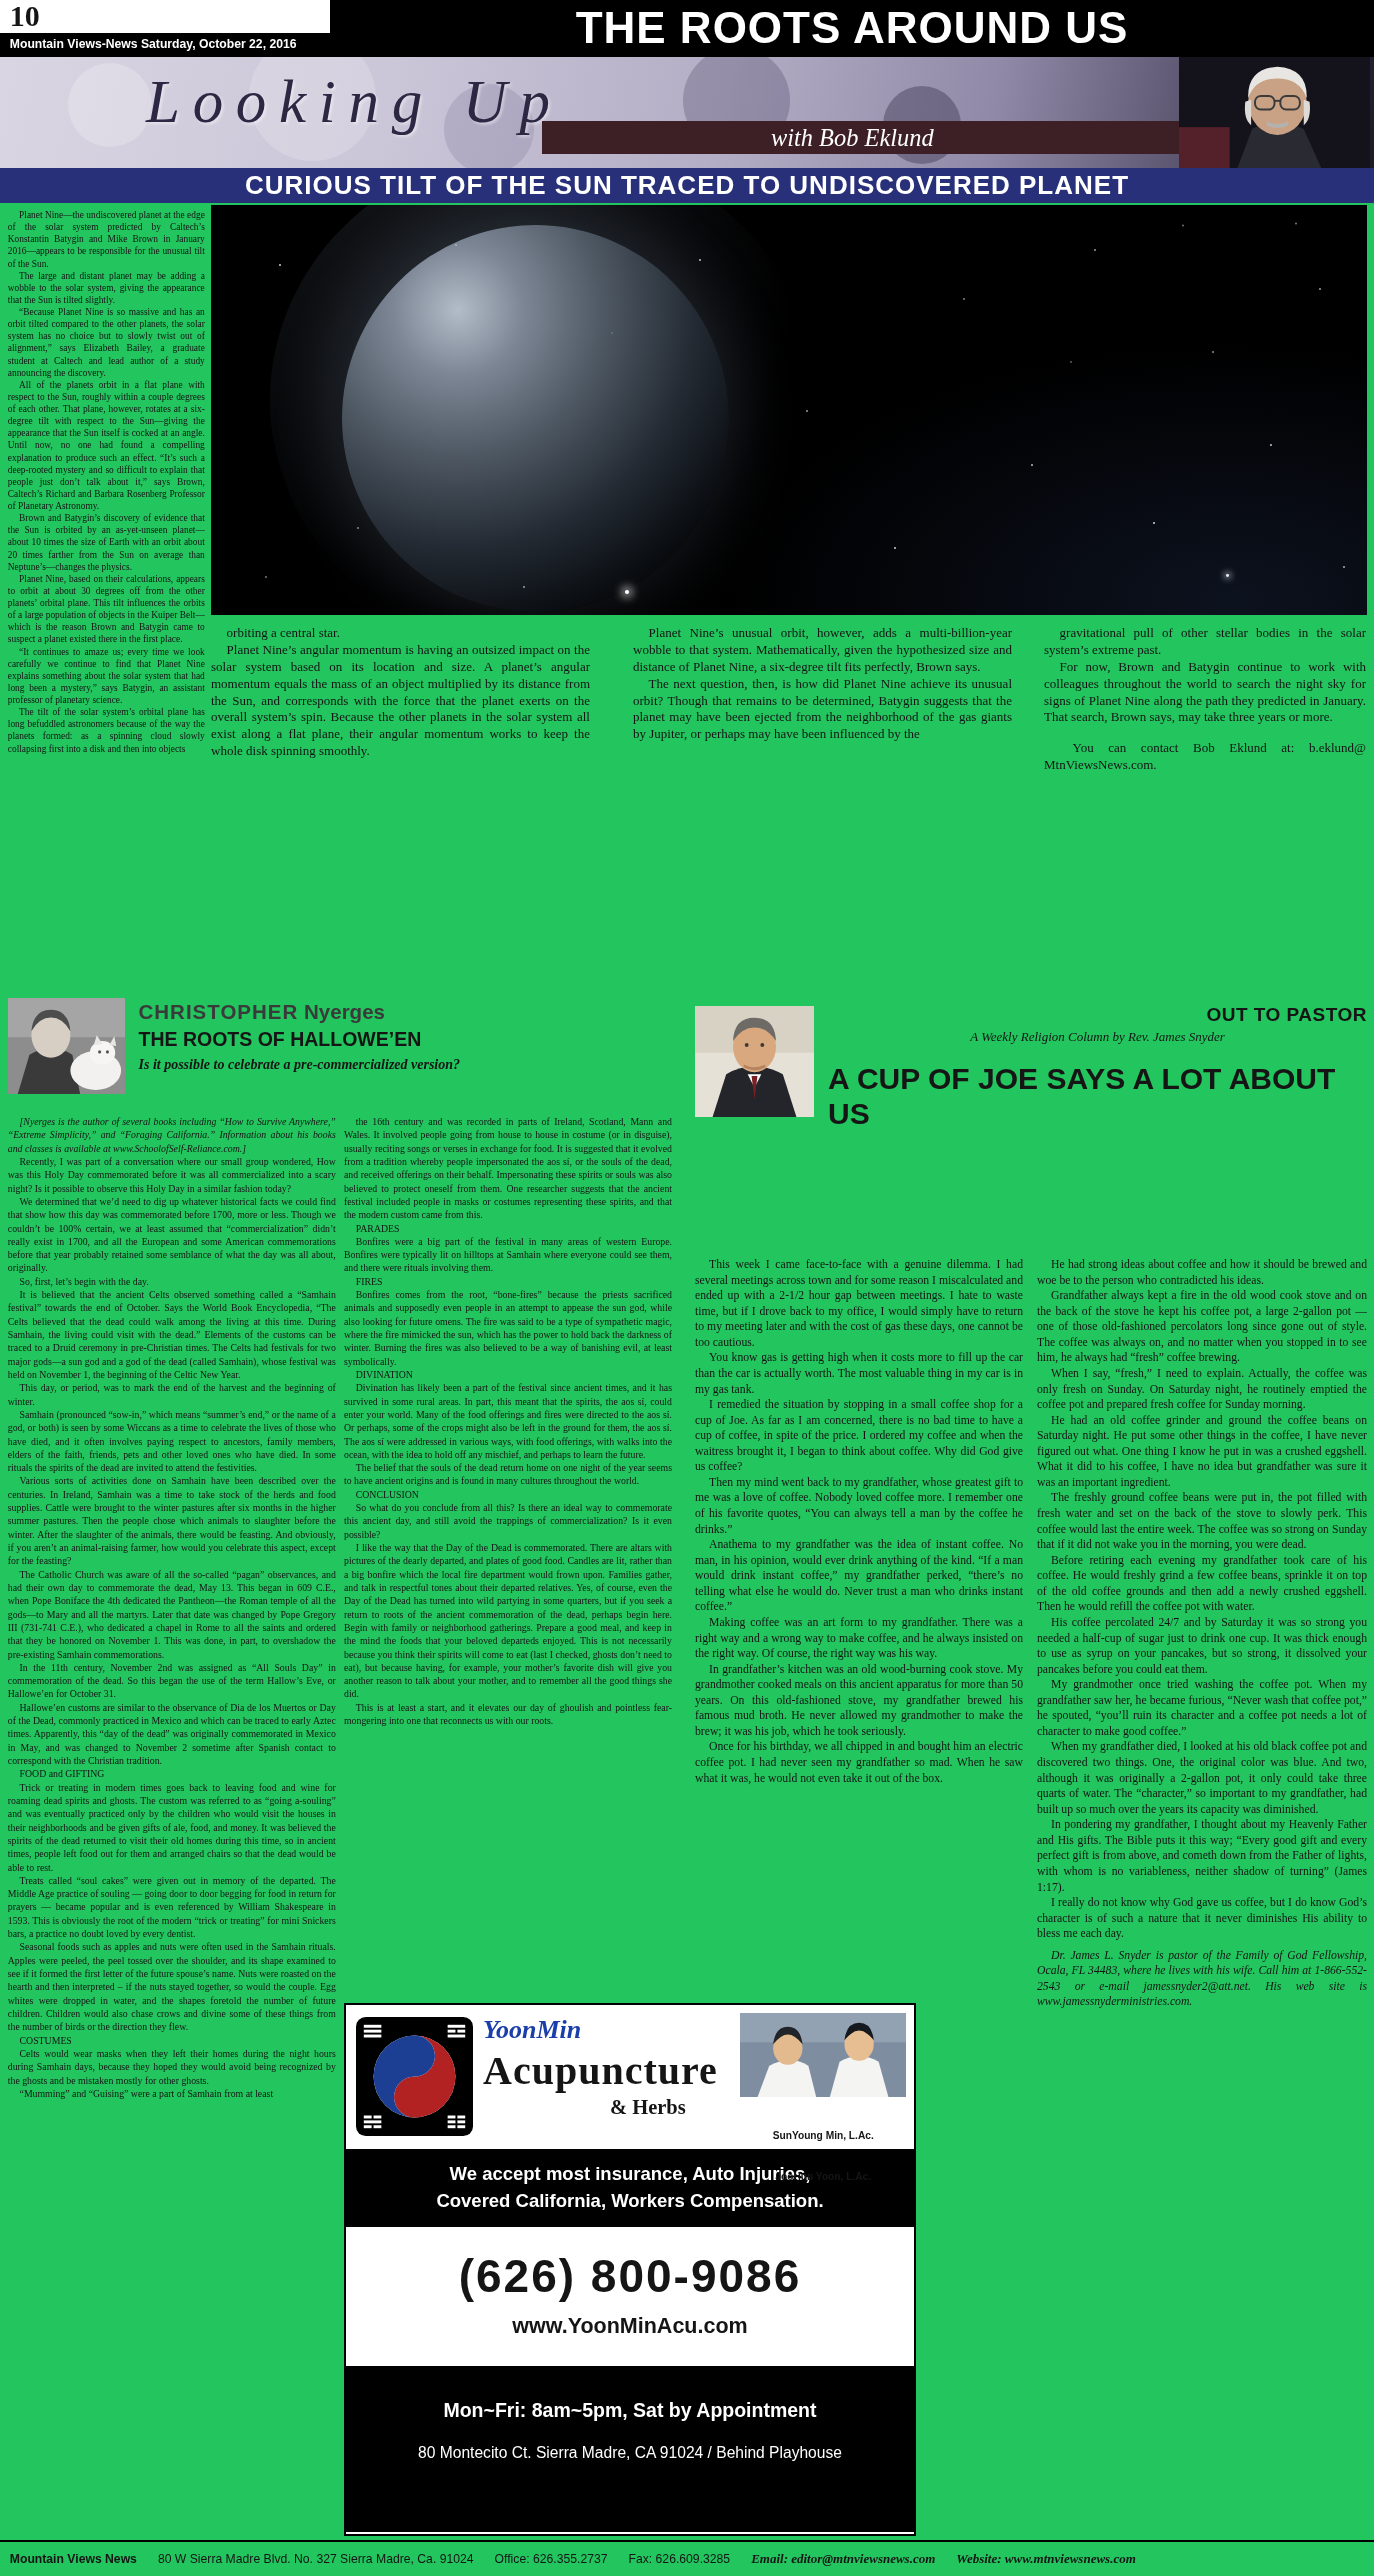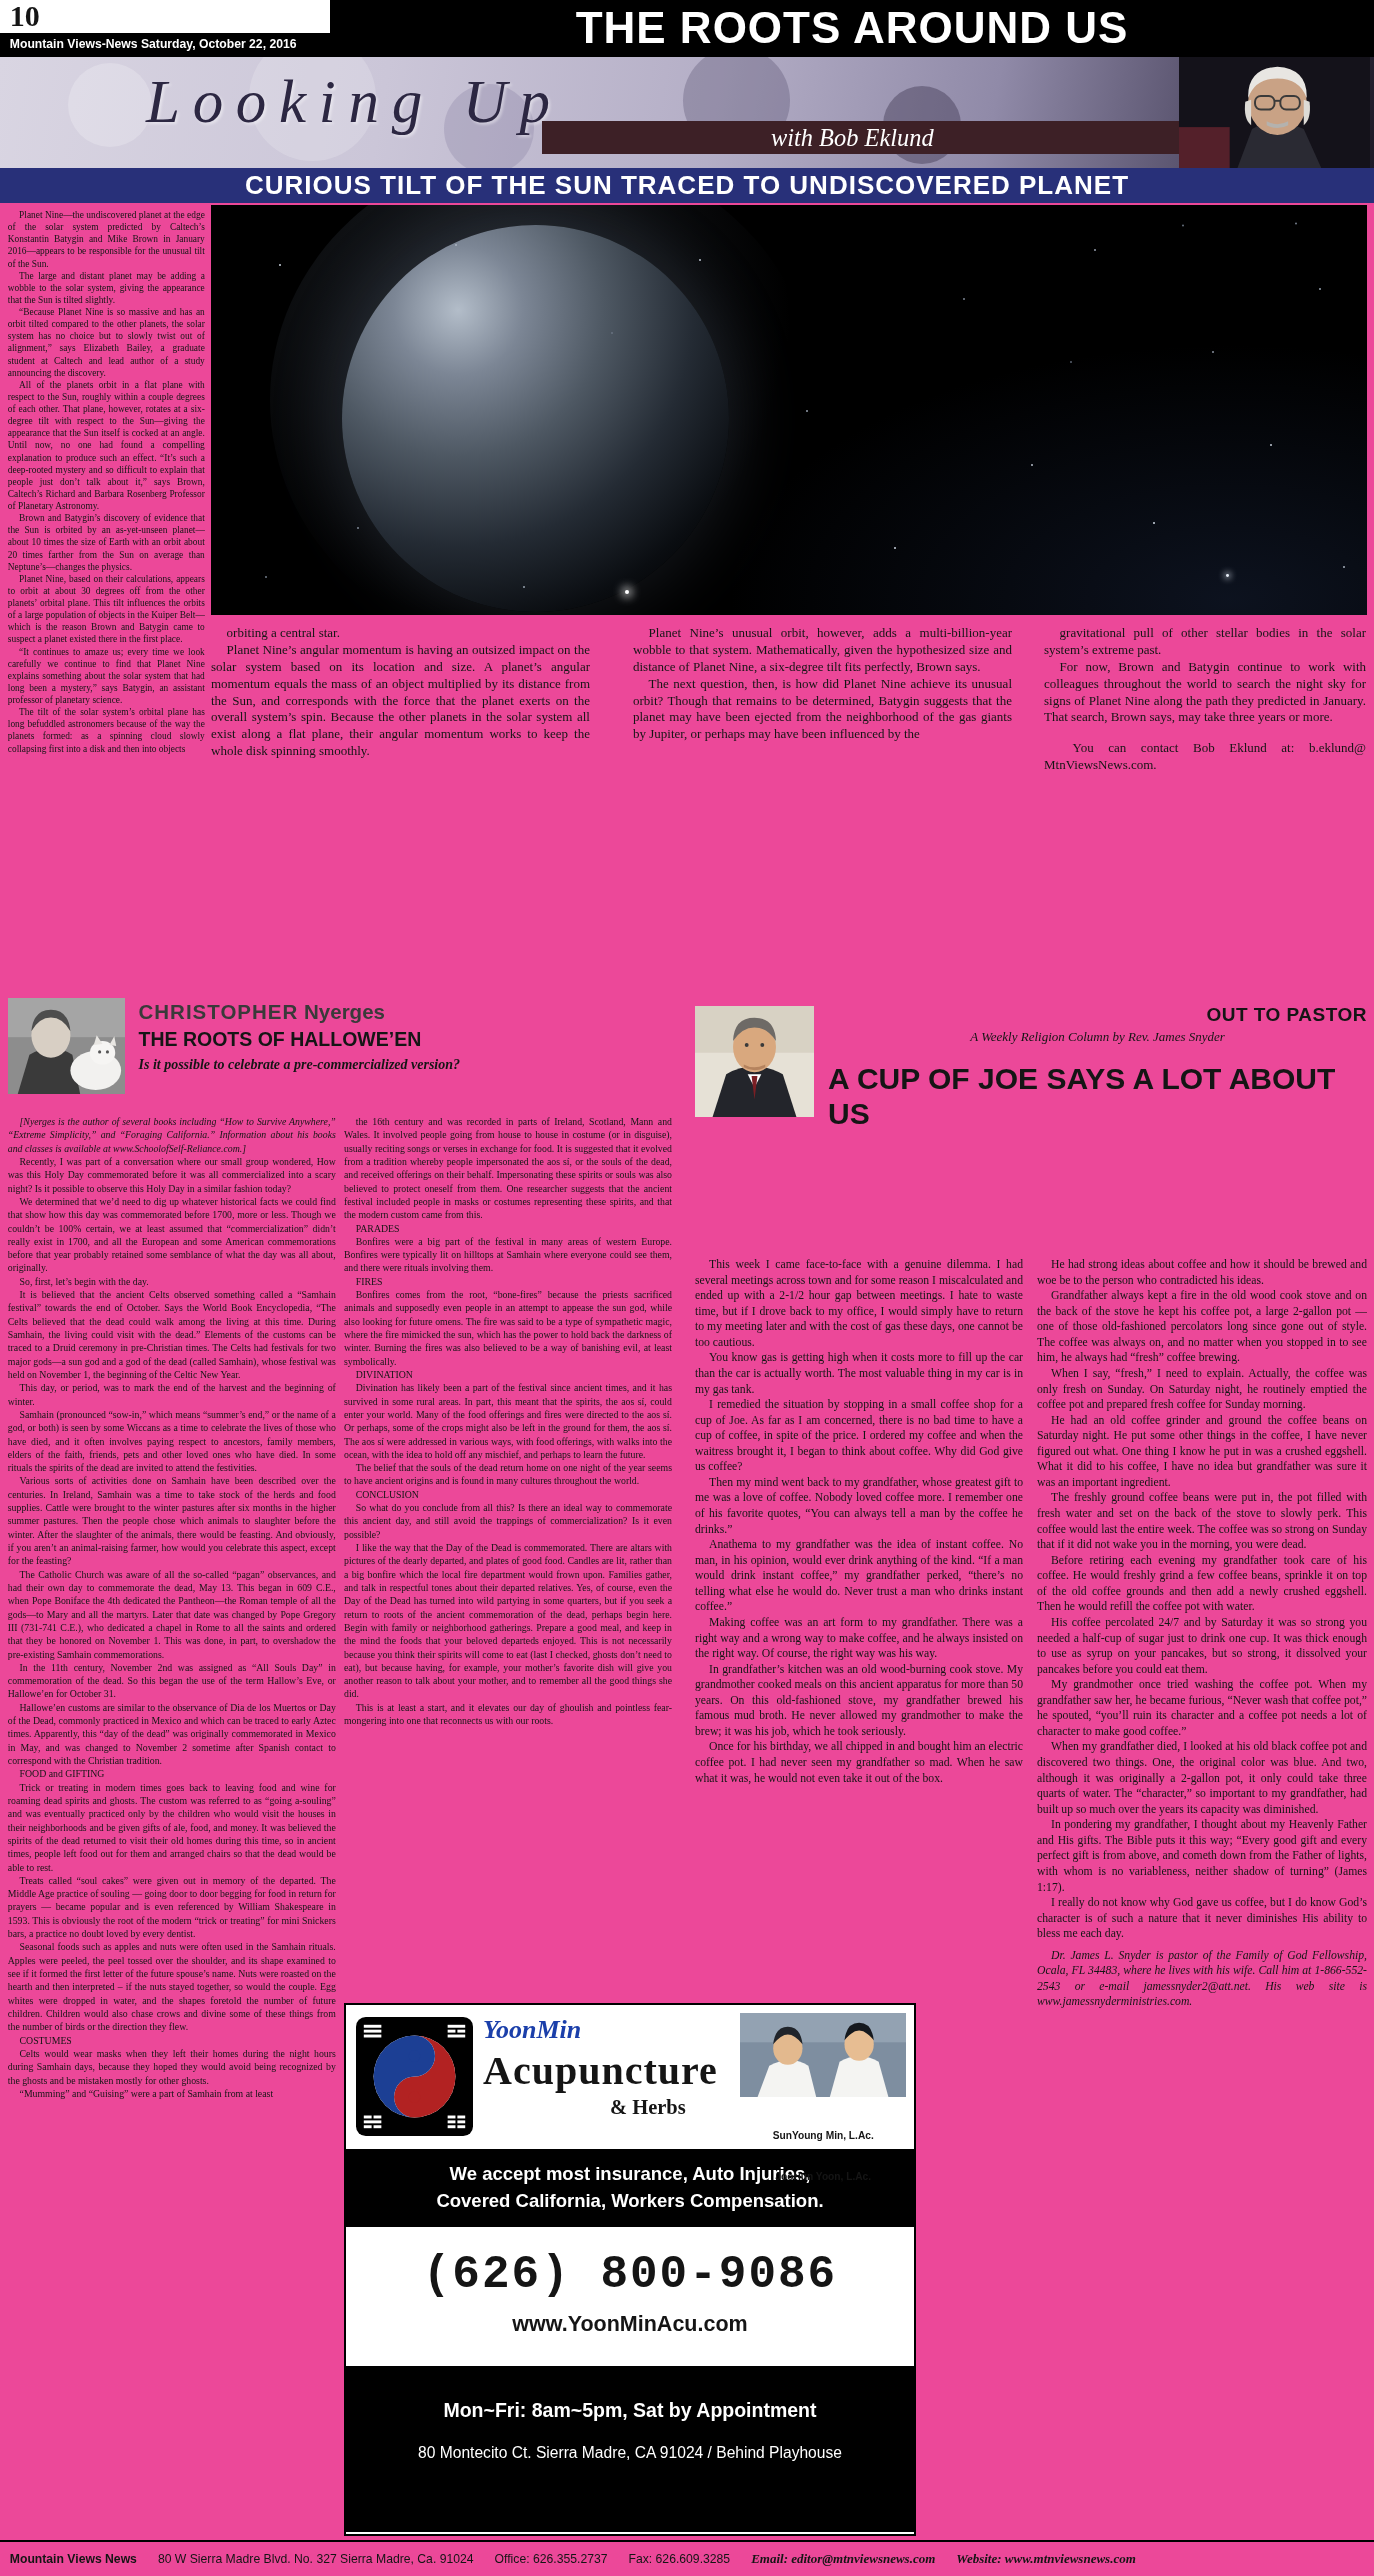--- a/index.html
+++ b/index.html
@@ -1,16 +1,16 @@
 <!DOCTYPE html>
 <html><head>
 <meta charset="utf-8">
 <style>
   html,body{margin:0;padding:0;background:#9a9a9a;}
-  #page{position:relative;width:1374px;height:2576px;margin:0 auto;background:#ec4899;
+  #page{position:relative;width:1374px;height:2576px;margin:0 auto;background:#22c55e;
         font-family:"Liberation Serif",serif;color:#151515;overflow:hidden;}
 
   
   .masthead{position:absolute;left:0;top:0;width:1374px;height:57px;background:#000;}
   .pagenum-box{position:absolute;left:0;top:0;width:330px;height:33px;background:#fff;}
   .pagenum{font-family:"Liberation Serif",serif;font-weight:bold;font-size:30px;line-height:32px;padding-left:9.8px;}
   .paper-date{position:absolute;left:0;top:33px;width:330px;height:23.4px;background:#000;color:#fff;
               font-family:"Liberation Sans",sans-serif;font-size:12.2px;font-weight:bold;line-height:23.4px;
               padding-left:9.8px;box-sizing:border-box;white-space:nowrap;}
   .section-title{position:absolute;left:330px;top:0;width:1044px;height:57px;color:#fff;
@@ -95,21 +95,21 @@
   .ad-logo{position:absolute;left:9.8px;top:11.7px;width:117px;height:119px;}
   .ad-names-block{position:absolute;right:7.8px;top:7.8px;width:166px;text-align:center;}
   .ad-practitioner{font-family:"Liberation Sans",sans-serif;font-weight:bold;font-size:10.2px;line-height:1.3;margin-top:28px;}
   .ad-center{position:absolute;left:137px;top:9.8px;width:254px;}
   .ad-brand{font-family:"Liberation Serif",serif;font-style:italic;font-weight:bold;font-size:26px;color:#1b3faa;}
   .ad-acu{font-family:"Liberation Serif",serif;font-weight:bold;font-size:40px;letter-spacing:1px;margin-top:2px;}
   .ad-herbs{font-family:"Liberation Serif",serif;font-weight:bold;font-size:20.5px;margin-left:127px;margin-top:2px;}
   .ad-band1{height:78px;background:#000;color:#fff;display:flex;align-items:center;justify-content:center;
             font-family:"Liberation Sans",sans-serif;font-weight:bold;font-size:18.5px;text-align:center;padding:0 19.5px;line-height:1.45;}
   .ad-phone-area{height:139px;text-align:center;}
-  .ad-phone{font-family:Liberation Mono, monospace;font-weight:bold;font-size:46px;letter-spacing:2px;padding-top:21.5px;}
+  .ad-phone{font-family:Liberation Sans, sans-serif;font-weight:bold;font-size:46px;letter-spacing:2px;padding-top:21.5px;}
   .ad-site{font-family:"Liberation Sans",sans-serif;font-weight:bold;font-size:21.5px;margin-top:11.7px;}
   .ad-band2{height:166px;background:#000;color:#fff;text-align:center;}
   .ad-hours{font-family:"Liberation Sans",sans-serif;font-weight:bold;font-size:19.5px;padding-top:33px;}
   .ad-address{font-family:"Liberation Sans",sans-serif;font-size:15.6px;margin-top:21.5px;}
 
   
   .footer{position:absolute;left:0;top:2540px;width:1374px;height:36px;border-top:2px solid #000;
           font-family:"Liberation Sans",sans-serif;font-size:12.2px;box-sizing:border-box;
           display:flex;gap:21px;align-items:center;padding:0 9.8px;white-space:nowrap;}
   .footer .bold{font-weight:bold;}

